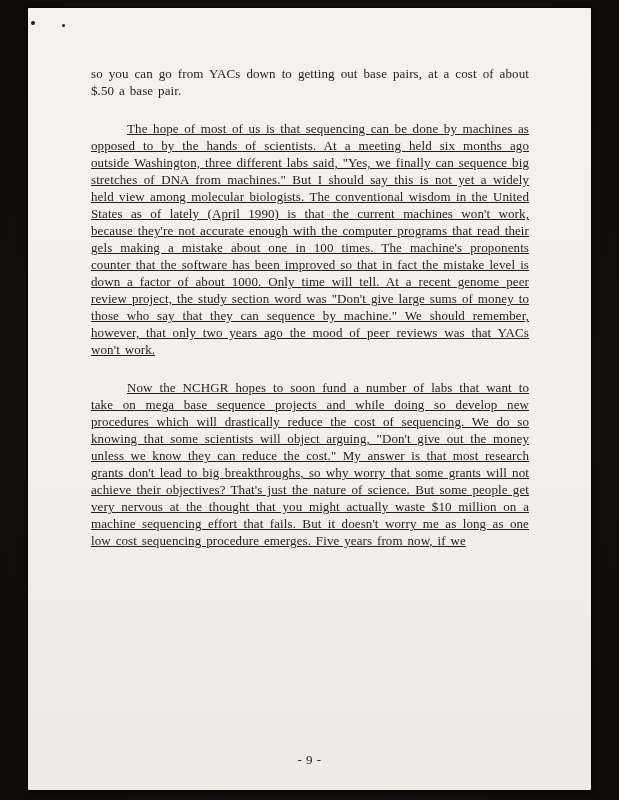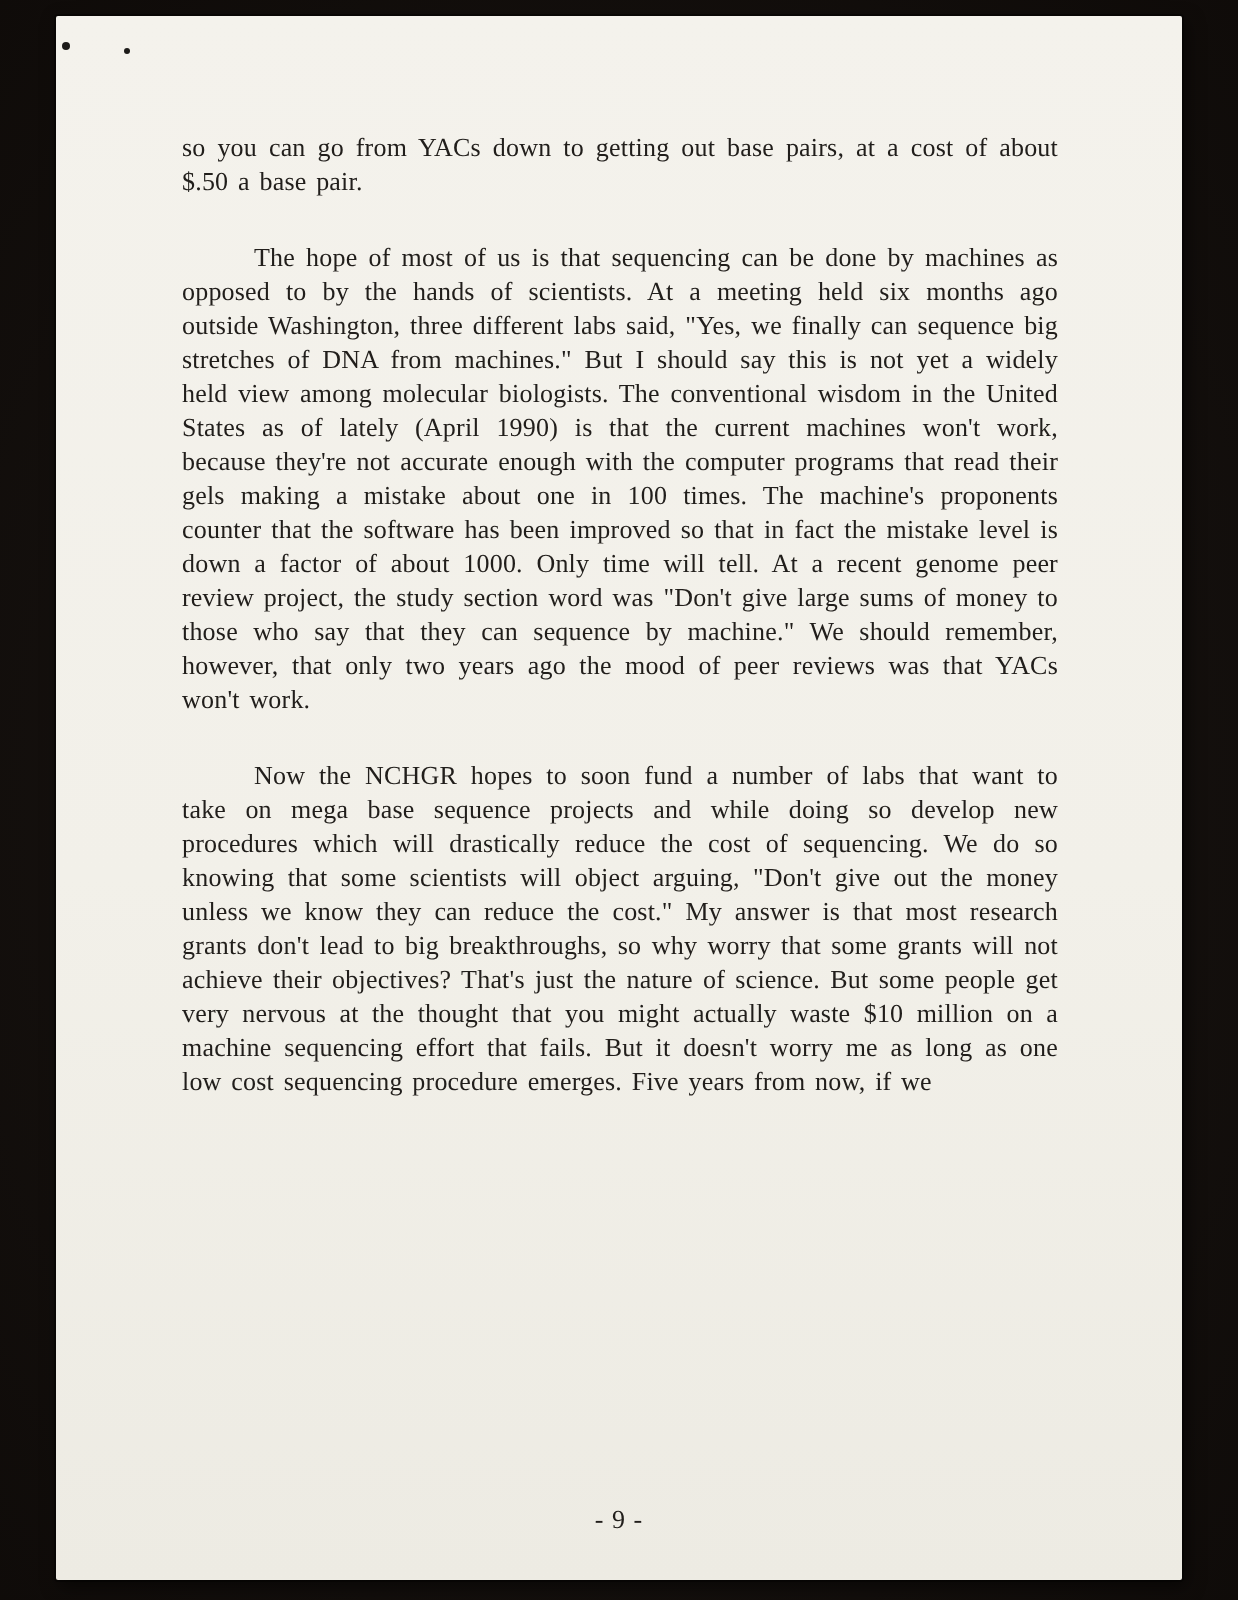--- a/index.html
+++ b/index.html
@@ -61,20 +61,21 @@
     text-align: justify;
     letter-spacing: 0.1px;
     word-spacing: 1.5px;
   }
   .para {
     margin: 0;
   }
   .para + .para {
     margin-top: 21px;
     text-indent: 36px;
+    text-decoration: underline;
   }
   .page-number {
     position: absolute;
     left: 0;
     right: 0;
     top: 744px;
     text-align: center;
     color: #211e1b;
     font-size: 13px;
     letter-spacing: 0.5px;

